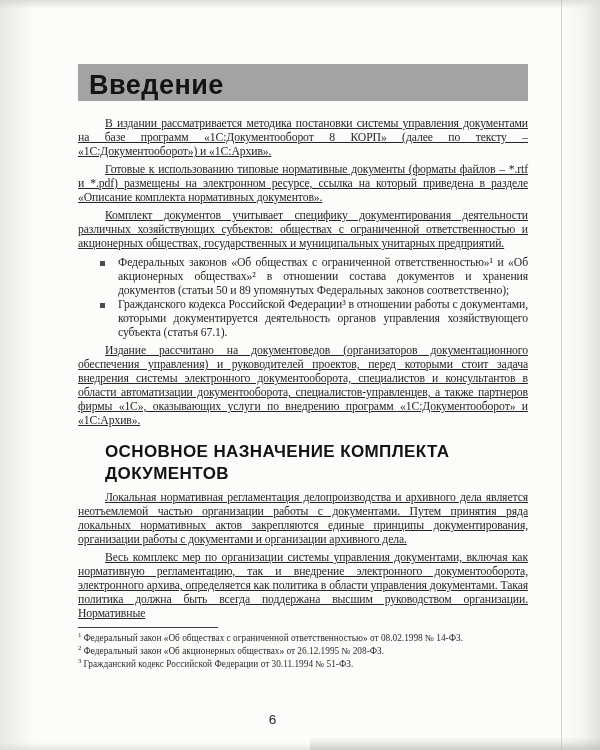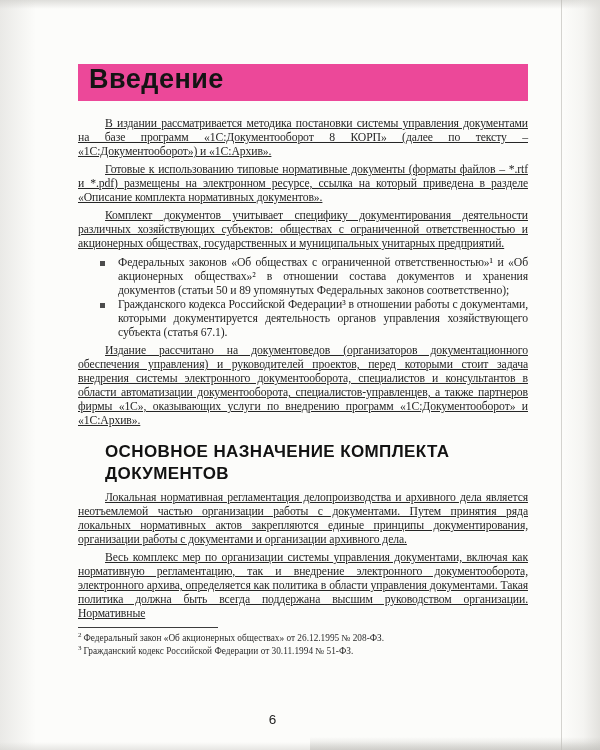--- a/index.html
+++ b/index.html
@@ -22,23 +22,23 @@
   .page-edge-line { position:absolute; top:0; bottom:0; left:561px; width:1px;
                 background:rgba(178,177,172,0.55); }
   .edge-bottom { position:absolute; bottom:0; left:0; right:0; height:8px;
                 background:linear-gradient(to top, rgba(204,203,199,0.45), rgba(252,252,250,0)); }
   .smudge-br  { position:absolute; bottom:0; right:0; width:290px; height:13px;
                 background:linear-gradient(to top, rgba(187,186,181,0.55), rgba(252,252,250,0)); }
 
   .content { position:absolute; left:78px; top:64px; width:450px; }
 
   .chapter-band {
-    background:#ec4899;
+    background:#a3a3a3;
     height:37px;
-    display:flex; align-items:flex-start;
+    display:flex; align-items:flex-end;
     padding-left:11px; box-sizing:border-box;
     margin-bottom:16px;
   }
   .chapter-title {
     font-family:"Liberation Sans", sans-serif;
     font-weight:bold; font-size:27px; letter-spacing:0.5px;
     color:#141414;
   }
 
   p.body {
@@ -111,20 +111,23 @@
   <p class="body">Издание рассчитано на документоведов (организаторов документационного обеспечения управления) и руководителей проектов, перед которыми стоит задача внедрения системы электронного документооборота, специалистов и консультантов в области автоматизации документооборота, специалистов-управленцев, а также партнеров фирмы «1С», оказывающих услуги по внедрению программ «1С:Документооборот» и «1С:Архив».</p>
 
   <h2 class="section-heading">ОСНОВНОЕ НАЗНАЧЕНИЕ КОМПЛЕКТА ДОКУМЕНТОВ</h2>
 
   <p class="body">Локальная нормативная регламентация делопроизводства и архивного дела является неотъемлемой частью организации работы с документами. Путем принятия ряда локальных нормативных актов закрепляются единые принципы документирования, организации работы с документами и организации архивного дела.</p>
   <p class="body">Весь комплекс мер по организации системы управления документами, включая как нормативную регламентацию, так и внедрение электронного документооборота, электронного архива, определяется как политика в области управления документами. Такая политика должна быть всегда поддержана высшим руководством организации. Нормативные</p>
 
   <div class="footnotes">
     <div class="fn-rule"></div>
     <div class="fn">
+      <sup>1</sup><span>Федеральный закон «Об обществах с ограниченной ответственностью» от 08.02.1998 № 14-ФЗ.</span>
+    </div>
+    <div class="fn">
       <sup>2</sup><span>Федеральный закон «Об акционерных обществах» от 26.12.1995 № 208-ФЗ.</span>
     </div>
     <div class="fn">
       <sup>3</sup><span>Гражданский кодекс Российской Федерации от 30.11.1994 № 51-ФЗ.</span>
     </div>
   </div>
 
 </div>
 
 <div class="page-number">6</div>

